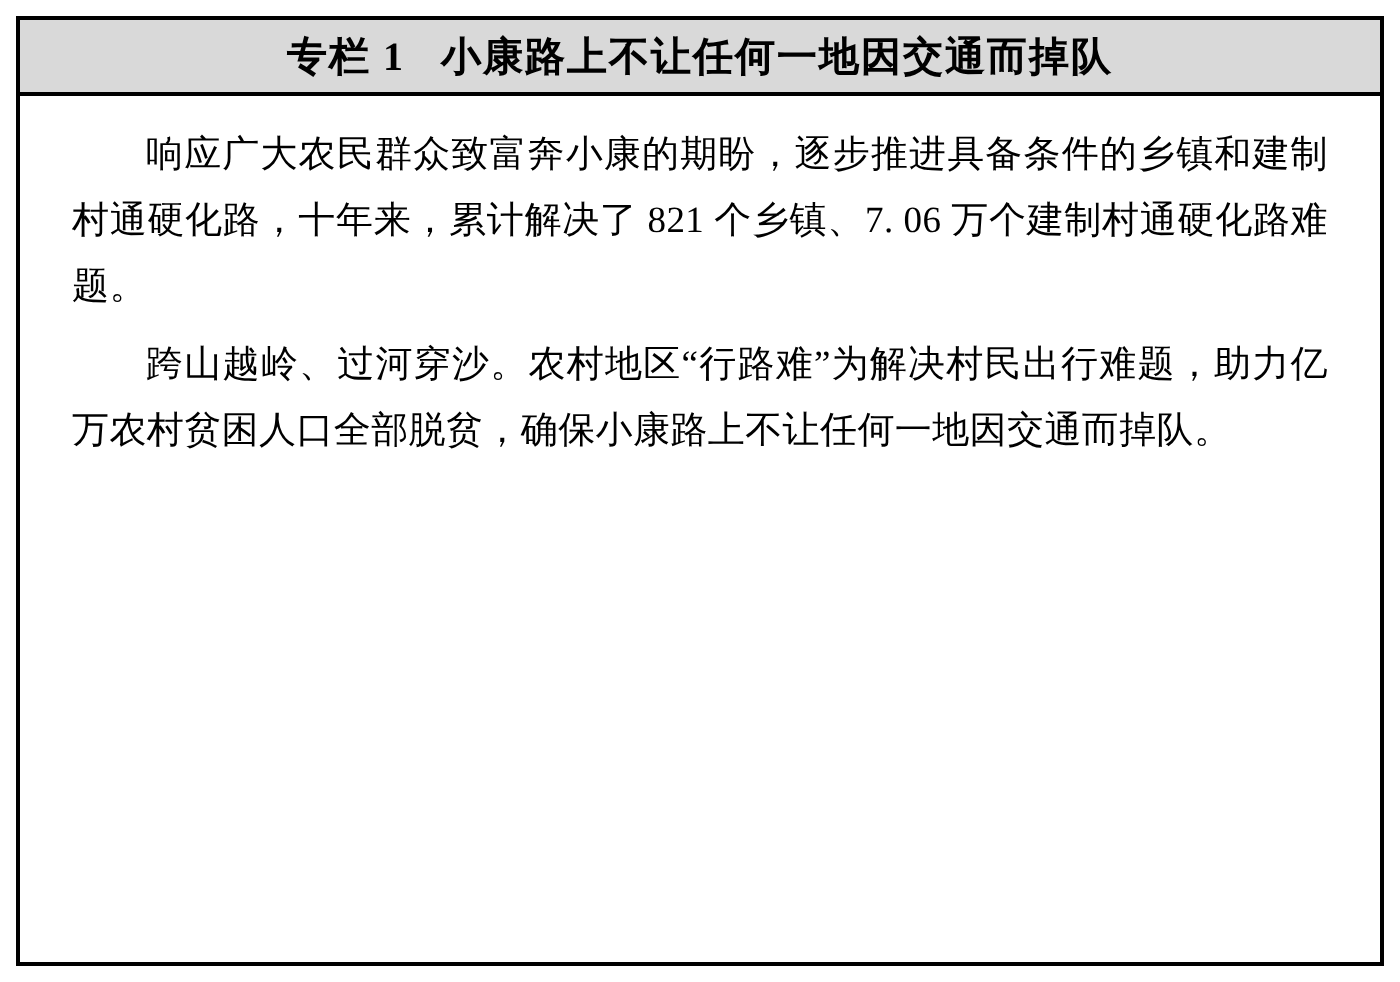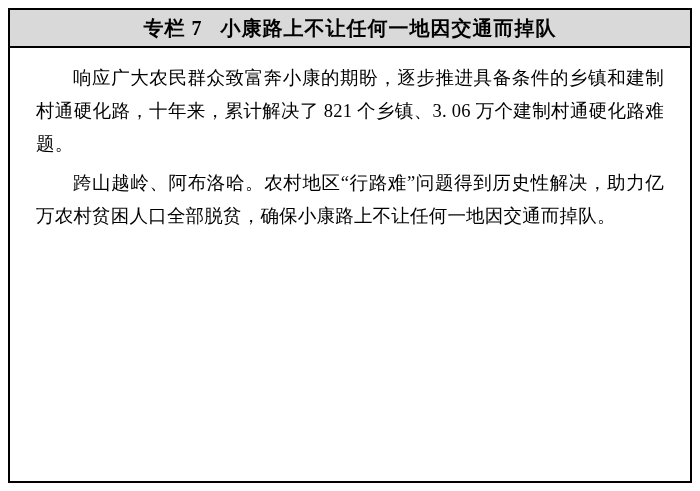--- a/index.html
+++ b/index.html
@@ -55,19 +55,19 @@
   }
   .para:last-child {
     margin-bottom: 0;
   }
 </style>
 </head>
 <body>
 
 <div class="box">
   <div class="title-bar">
-    <div class="title-text">专栏 7   小康路上不让任何一地因交通而掉队</div>
+    <div class="title-text">专栏 1   小康路上不让任何一地因交通而掉队</div>
   </div>
   <div class="body-area">
-    <p class="para">响应广大农民群众致富奔小康的期盼，逐步推进具备条件的乡镇和建制村通硬化路，十年来，累计解决了 821 个乡镇、3. 06 万个建制村通硬化路难题。</p>
-    <p class="para">跨山越岭、阿布洛哈。农村地区“行路难”问题得到历史性解决，助力亿万农村贫困人口全部脱贫，确保小康路上不让任何一地因交通而掉队。</p>
+    <p class="para">响应广大农民群众致富奔小康的期盼，逐步推进具备条件的乡镇和建制村通硬化路，十年来，累计解决了 821 个乡镇、7. 06 万个建制村通硬化路难题。</p>
+    <p class="para">跨山越岭、过河穿沙。农村地区“行路难”为解决村民出行难题，助力亿万农村贫困人口全部脱贫，确保小康路上不让任何一地因交通而掉队。</p>
   </div>
 </div>
 
 </body></html>

